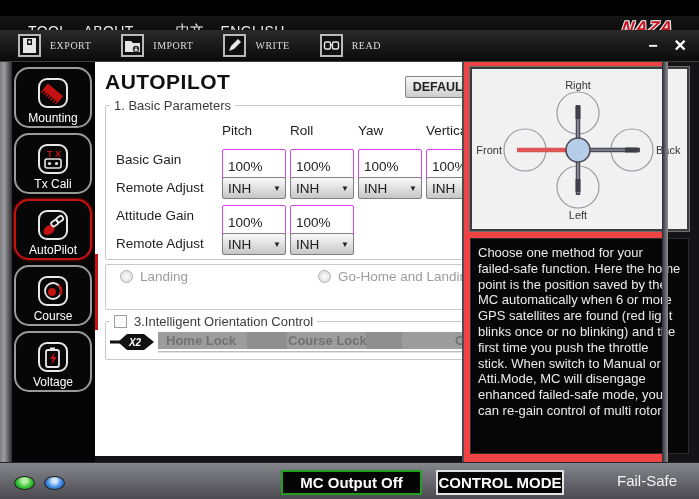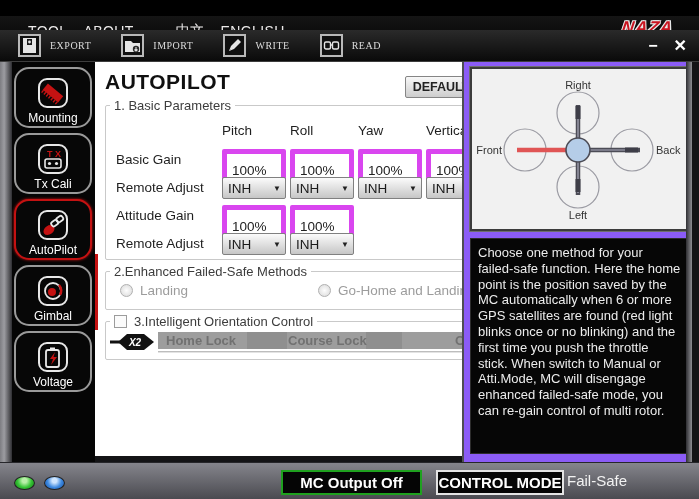--- a/index.html
+++ b/index.html
@@ -49,21 +49,21 @@
   #page-title { font-size:21px; font-weight:bold; color:#101010; letter-spacing:.5px; margin-left:2px; }
   #default-btn { position:absolute; left:310px; top:14px; width:72px; height:22px;
     background:linear-gradient(#f8f8f8,#cdcdcd); border:1px solid #858585; border-radius:2px;
     font-weight:bold; font-size:12.5px; color:#222; text-align:center; line-height:20px;
     overflow:hidden; white-space:nowrap; cursor:pointer; }
   fieldset { border:1px solid #c9c9c9; border-radius:2px; margin:4px 0 0 2px; padding:2px 4px 4px; width:388px; }
   legend { font-size:13px; color:#3c3c3c; padding:0 4px; }
   #basic-parameters-grid { position:relative; height:140px; }
   .col-head { position:absolute; top:8px; font-size:13.5px; color:#1e1e1e; }
   .row-label { position:absolute; left:6px; font-size:13.5px; color:#1e1e1e; line-height:21px; }
-  .gain-input { position:absolute; width:64px; height:21px; border:5px solid #d946ef; border-radius:2px;
+  .gain-input { position:absolute; width:64px; height:21px; border:1px solid #d946ef; border-radius:2px;
     font-family:"Liberation Sans",sans-serif; font-size:13.5px; color:#222; padding:16px 5px; background:#fff; }
   .inh-select { position:absolute; width:64px; height:22px; border:1px solid #808080; border-radius:2px;
     background:linear-gradient(#fbfbfb,#c6c6c6); display:flex; align-items:center; cursor:pointer; }
   .sel-t { flex:1; font-size:13.5px; color:#1a1a1a; padding-left:5px; }
   .sel-a { font-size:8px; color:#222; padding-right:4px; }
   #failsafe-fs { height:46px; }
   .radio-row { position:relative; height:22px; margin-top:2px; }
   .radio-opt { position:absolute; display:flex; align-items:center; cursor:pointer; }
   .radio-circle { width:13px; height:13px; border-radius:50%; border:1px solid #b0b0b0;
     background:radial-gradient(#fdfdfd,#d8d8d8); margin-right:7px; }
@@ -71,42 +71,42 @@
   #ioc-fs { height:46px; }
   .checkbox { display:inline-block; width:13px; height:13px; border:1px solid #9c9c9c;
     background:#fbfbfb; vertical-align:-2px; margin-right:7px; cursor:pointer; }
   #ioc-row { display:flex; align-items:flex-start; margin-top:1px; }
   #ioc-bar-wrap { flex:1; margin-left:2px; }
   #ioc-bar { position:relative; height:17px;
     background:linear-gradient(90deg,#9d9d9d 0 27%,#8f8f8f 27% 39%,#9d9d9d 39% 63%,#8f8f8f 63% 74%,#9d9d9d 74%); }
   .ioc-pos { position:absolute; top:1px; font-weight:bold; font-size:13px; color:#717171; white-space:nowrap; }
   #ioc-groove { height:2px; background:#e3e3e3; border-top:1px solid #bdbdbd; margin-top:2px; }
   
-  #right { position:absolute; left:462px; top:0; width:230px; height:400px; background:#8b5cf6;
+  #right { position:absolute; left:462px; top:0; width:206px; height:400px; background:#ef4444;
     border-left:2px solid #4e4e52; }
   #right-frame { position:absolute; right:0; top:0; width:6px; height:400px;
     background:linear-gradient(to right,#2e2e32,#8e8e93); }
   #diagram-box { position:absolute; left:6px; top:5px; width:219px; height:164px;
     background:#f1f1f1; border:2px solid #3c3c3c; outline:1px solid #6e6e6e; }
   #help-text { position:absolute; left:6px; top:176px; width:219px; height:216px;
     color:#ececec; font-size:13px; line-height:15.8px; padding:6px 7px;
     border:1px solid #2c2c2c; background:#060606; }
   
   #status-bar { position:absolute; left:0; top:462px; width:699px; height:37px;
     background:linear-gradient(#85858c,#4a4a50); border-top:1px solid #26262a; }
   .led { position:absolute; top:13px; width:21px; height:14px; border-radius:50%;
     border:1px solid #222; }
   #led-green { left:14px; background:radial-gradient(circle at 50% 30%, #b8f0a8 0 18%, #35c435 55%, #157a15); }
   #led-blue { left:44px; background:radial-gradient(circle at 50% 30%, #cfe6ff 0 18%, #3f8ae0 55%, #1450a8); }
   .status-box { position:absolute; top:7px; height:25px; background:#050505; color:#fff;
     font-weight:bold; font-size:15px; line-height:21px; text-align:center;
     overflow:hidden; white-space:nowrap; }
   #mc-output-box { left:281px; width:141px; border:2px solid #1fa11f; }
   #control-mode-box { left:436px; width:128px; border:2px solid #e4e4e4; }
-  #flight-mode { position:absolute; left:567px; top:9px; color:#f2f2f2; font-size:15px; }
+  #flight-mode { position:absolute; left:617px; top:9px; color:#f2f2f2; font-size:15px; }
 </style>
 </head>
 <body>
 
 <div id="menu-bar">
   <span class="menu-item">TOOL</span>
   <span class="menu-item">ABOUT</span>
   <span class="menu-item cn">中文</span>
   <span class="menu-item">ENGLISH</span>
   <div id="naza-logo">
@@ -194,21 +194,21 @@
       </svg>
       <span class="tab-label">AutoPilot</span>
     </div>
     <div class="side-tab">
       <svg class="tab-ic" viewBox="0 0 36 34">
         <rect x="4" y="2" width="28" height="28" rx="8" fill="none" stroke="#e8e8e8" stroke-width="2"></rect>
         <circle cx="18" cy="16" r="8" fill="none" stroke="#e8e8e8" stroke-width="1.8"></circle>
         <path d="M24 10 a9 9 0 0 1 1 10" stroke="#c41212" stroke-width="2.4" fill="none"></path>
         <circle cx="17" cy="17" r="4" fill="#c41212"></circle>
       </svg>
-      <span class="tab-label">Gimbal</span>
+      <span class="tab-label">Course</span>
     </div>
     <div class="side-tab">
       <svg class="tab-ic" viewBox="0 0 36 34">
         <rect x="4" y="2" width="28" height="28" rx="8" fill="none" stroke="#e8e8e8" stroke-width="2"></rect>
         <rect x="11" y="9" width="13" height="17" rx="2" fill="none" stroke="#e8e8e8" stroke-width="1.8"></rect>
         <rect x="15" y="6.5" width="5" height="3" fill="#e8e8e8"></rect>
         <path d="M20 11 L15 18 L18 18 L16 24 L22 16 L18.5 16 Z" fill="#c41212"></path>
       </svg>
       <span class="tab-label">Voltage</span>
     </div>
@@ -256,21 +256,20 @@
             <span class="sel-a">▼</span>
           </div>
           <div class="inh-select" style="left: 180px; top: 118px;">
             <span class="sel-t">INH</span>
             <span class="sel-a">▼</span>
           </div>
         </div>
     </fieldset>
 
     <fieldset id="failsafe-fs">
-      <legend>2.Enhanced Failed-Safe Methods</legend>
       <div class="radio-row">
         <span class="radio-opt" style="left:10px">
           <span class="radio-circle"></span>
           <span class="radio-label">Landing</span>
         </span>
         <span class="radio-opt" style="left:208px">
           <span class="radio-circle"></span>
           <span class="radio-label">Go-Home and Landing</span>
         </span>
       </div>

